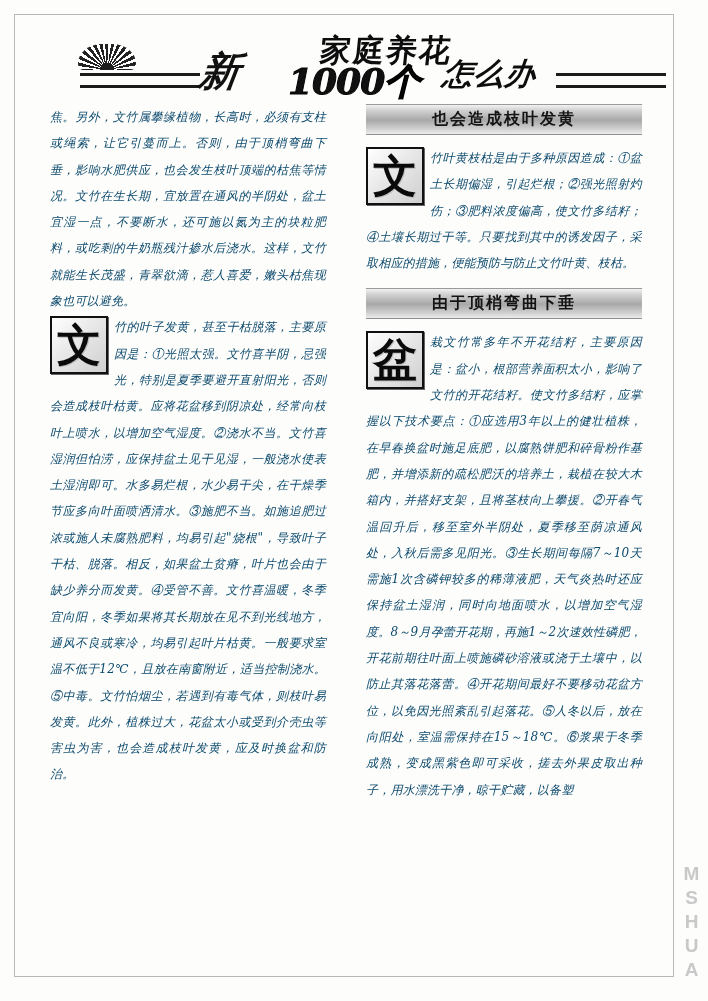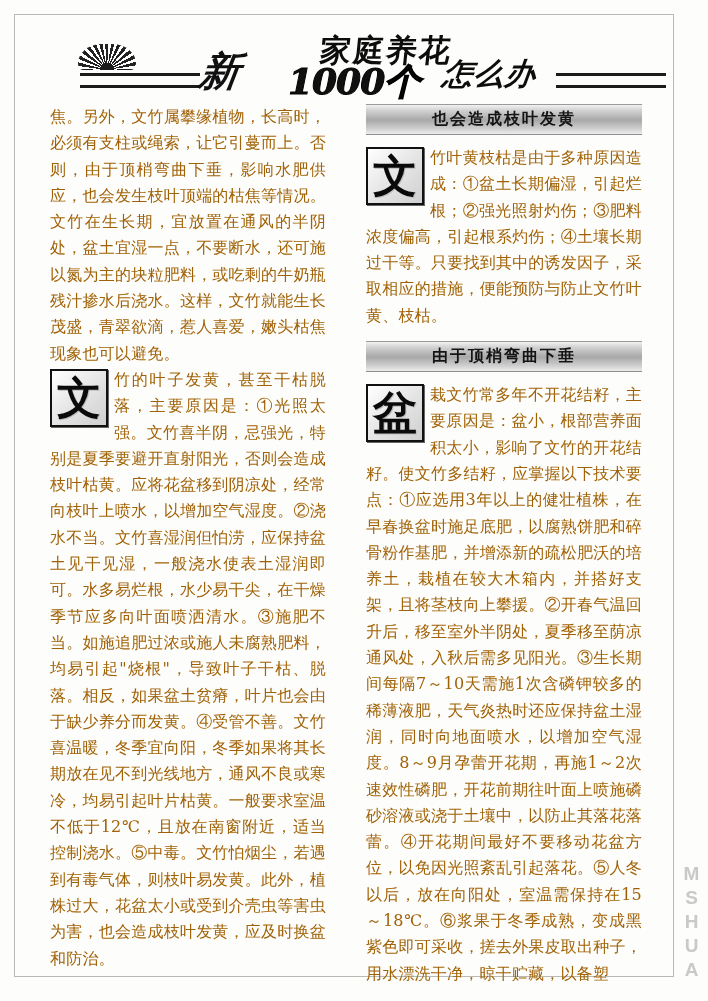--- a/index.html
+++ b/index.html
@@ -115,26 +115,27 @@
   .col {
     position: absolute;
     top: 104px;
     width: 276px;
   }
   .col-left { left: 50px; }
   .col-right { left: 366px; }
 
   .body-text {
     font-family: "DejaVu Serif", serif;
-    font-size: 16px;
+    font-size: 12px;
     line-height: 26.3px;
-    color: #a16207;
+    color: #0c4a6e;
     text-align: justify;
     text-justify: inter-character;
     letter-spacing: 0.2px;
+    font-style: italic;
   }
 
   
   .sec-head {
     position: relative;
     height: 29px;
     margin: 12px 0 10px 0;
     background: linear-gradient(to bottom, #f2f2f2 0%, #d2d2d2 18%, #a8a8a8 52%, #cfcfcf 82%, #ededed 100%);
     border-top: 1px solid #9a9a9a;
     border-bottom: 1px solid #8e8e8e;
@@ -214,21 +215,21 @@
     </div>
   </div>
 
   <div class="col col-right">
     <div class="sec-head" style="margin-top:0;">
       <span class="zh">也会造成枝叶发黄</span>
     </div>
 
     <div class="para-drop clearfix">
       <div class="dropcap zh">文</div>
-      <div class="body-text">竹叶黄枝枯是由于多种原因造成：①盆土长期偏湿，引起烂根；②强光照射灼伤；③肥料浓度偏高，引起根系灼伤；④土壤长期过干等。只要找到其中的诱发因子，采取相应的措施，便能预防与防止文竹叶黄、枝枯。</div>
+      <div class="body-text">竹叶黄枝枯是由于多种原因造成：①盆土长期偏湿，引起烂根；②强光照射灼伤；③肥料浓度偏高，使文竹多结籽；④土壤长期过干等。只要找到其中的诱发因子，采取相应的措施，便能预防与防止文竹叶黄、枝枯。</div>
     </div>
 
     <div class="sec-head">
       <span class="zh">由于顶梢弯曲下垂</span>
     </div>
 
     <div class="para-drop clearfix">
       <div class="dropcap zh">盆</div>
       <div class="body-text">栽文竹常多年不开花结籽，主要原因是：盆小，根部营养面积太小，影响了文竹的开花结籽。使文竹多结籽，应掌握以下技术要点：①应选用3年以上的健壮植株，在早春换盆时施足底肥，以腐熟饼肥和碎骨粉作基肥，并增添新的疏松肥沃的培养土，栽植在较大木箱内，并搭好支架，且将茎枝向上攀援。②开春气温回升后，移至室外半阴处，夏季移至荫凉通风处，入秋后需多见阳光。③生长期间每隔7～10天需施1次含磷钾较多的稀薄液肥，天气炎热时还应保持盆土湿润，同时向地面喷水，以增加空气湿度。8～9月孕蕾开花期，再施1～2次速效性磷肥，开花前期往叶面上喷施磷砂溶液或浇于土壤中，以防止其落花落蕾。④开花期间最好不要移动花盆方位，以免因光照紊乱引起落花。⑤人冬以后，放在向阳处，室温需保持在15～18℃。⑥浆果于冬季成熟，变成黑紫色即可采收，搓去外果皮取出种子，用水漂洗干净，晾干贮藏，以备塑</div>
     </div>

